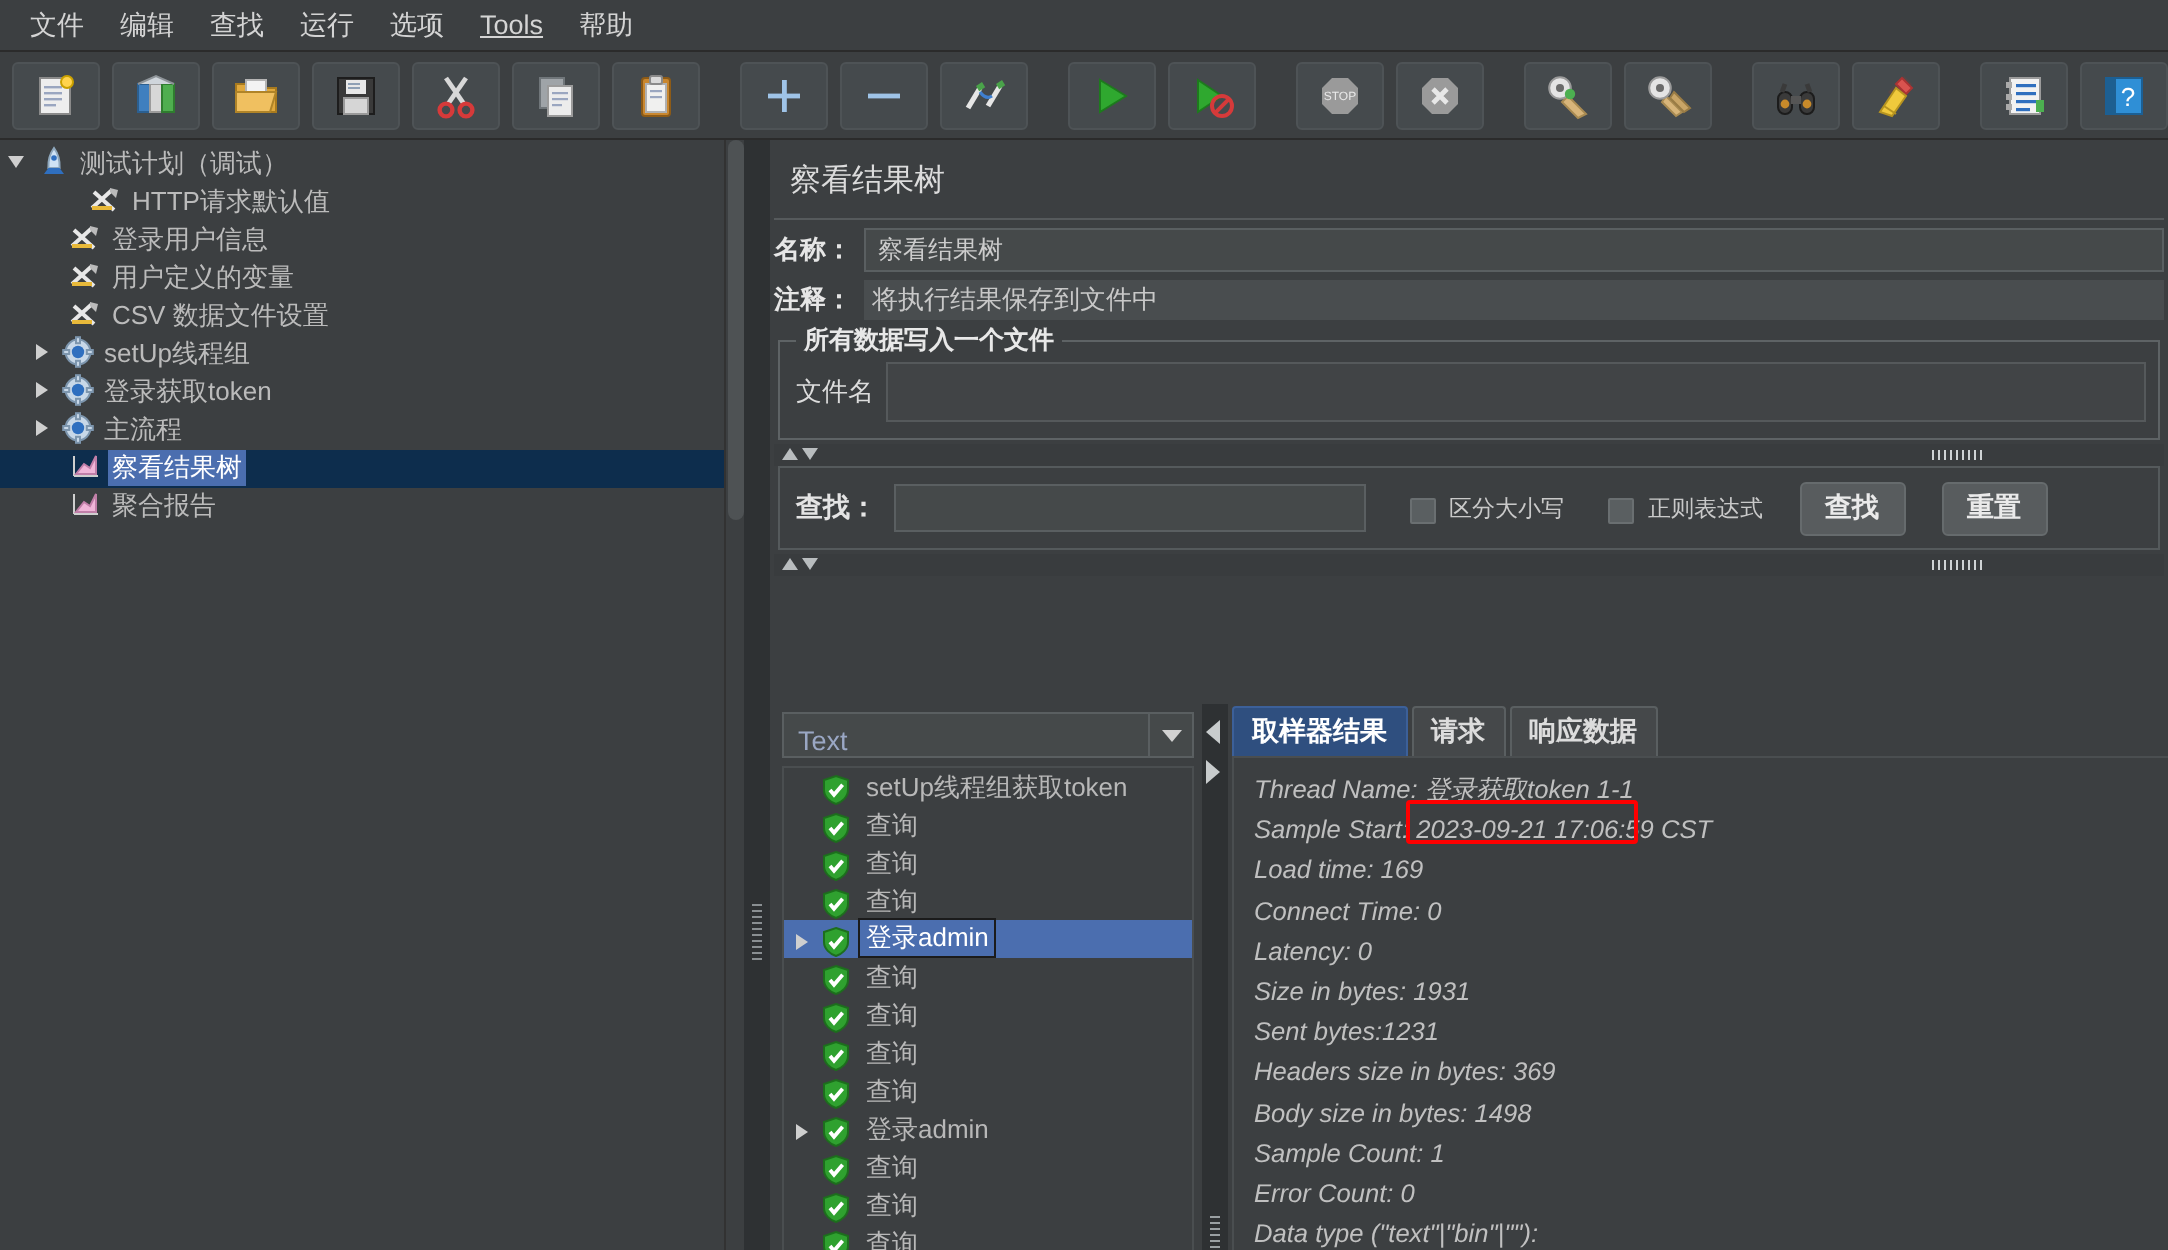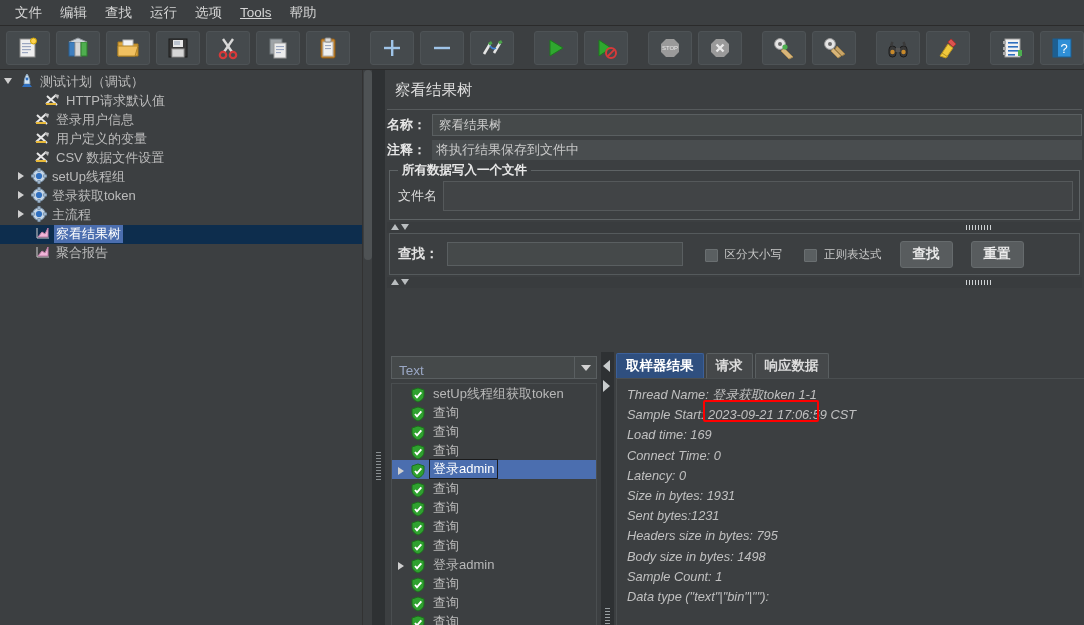--- a/index.html
+++ b/index.html
@@ -854,23 +854,24 @@
           <span class="tab">响应数据</span>
         </div>
         <div class="detail">
           <div class="dline">Thread Name: 登录获取token 1-1</div>
           <div class="dline">Sample Start: 2023-09-21 17:06:59 CST</div>
           <div class="dline">Load time: 169</div>
           <div class="dline">Connect Time: 0</div>
           <div class="dline">Latency: 0</div>
           <div class="dline">Size in bytes: 1931</div>
           <div class="dline">Sent bytes:1231</div>
-          <div class="dline">Headers size in bytes: 795</div>
+          <div class="dline">Headers size in bytes: 369</div>
           <div class="dline">Body size in bytes: 1498</div>
           <div class="dline">Sample Count: 1</div>
+          <div class="dline">Error Count: 0</div>
           <div class="dline">Data type ("text"|"bin"|""):</div>
 
           <div class="redbox"></div>
 
         </div>
       </div>
 
     </div>
   </div>
 

